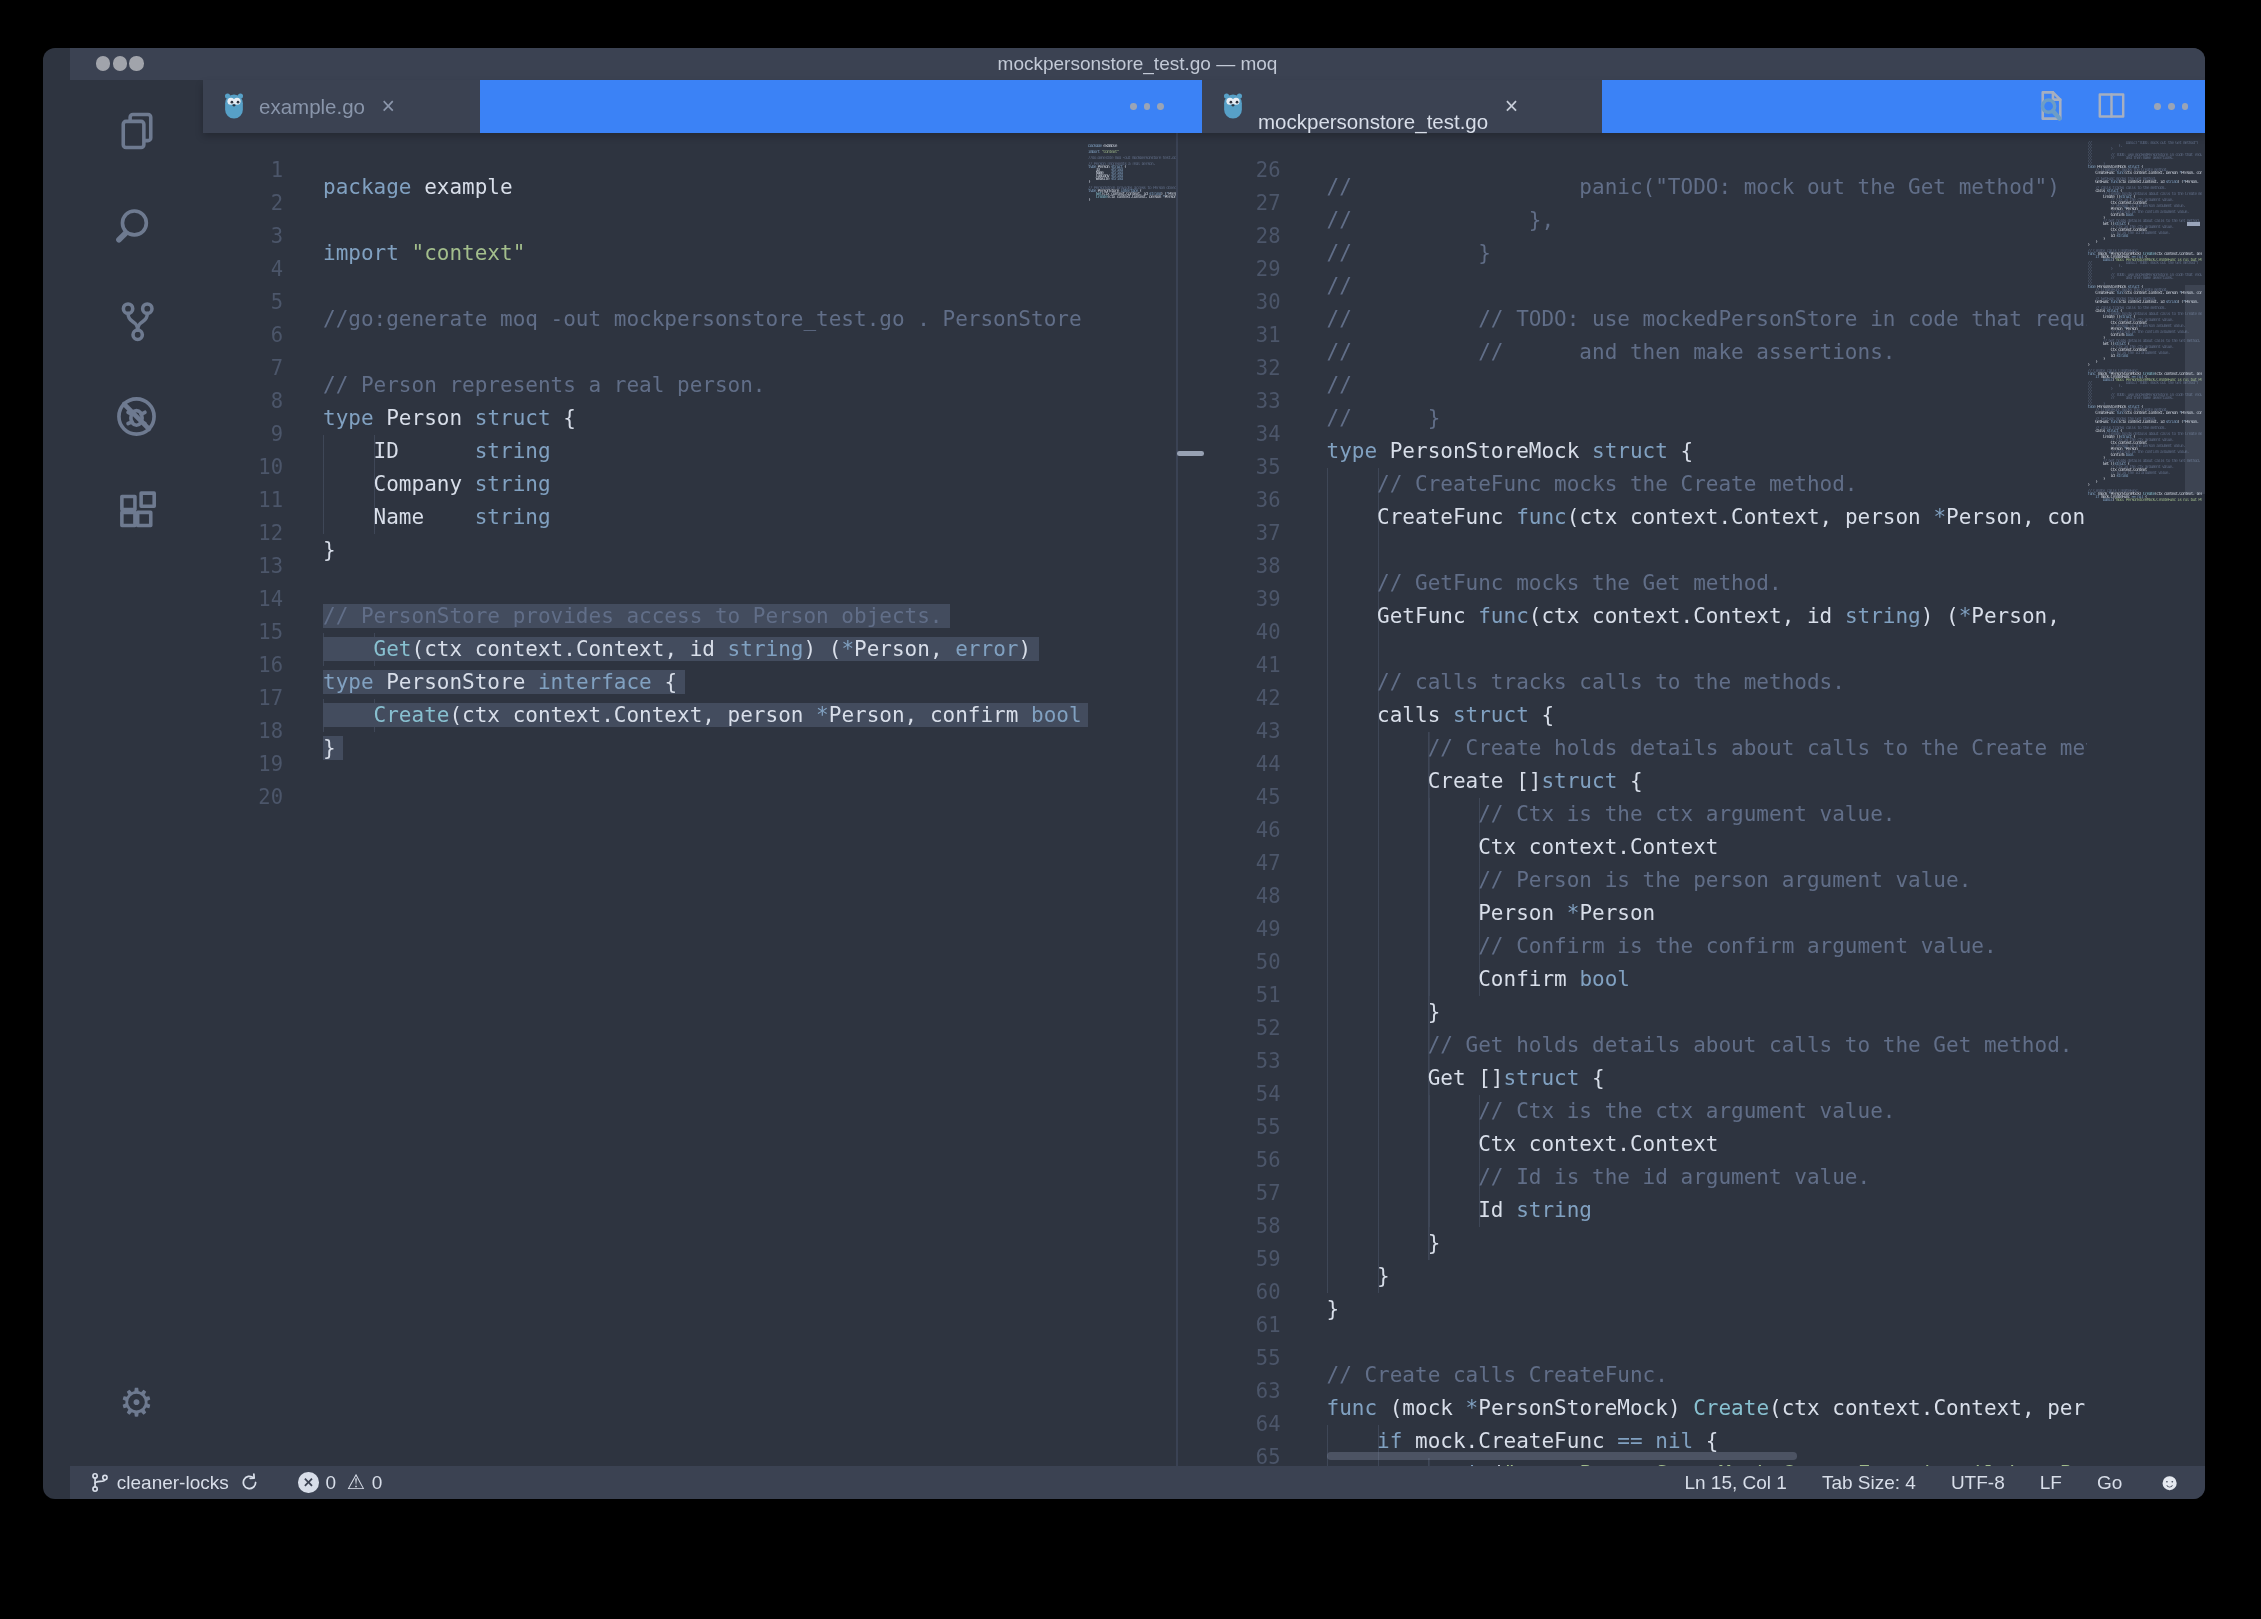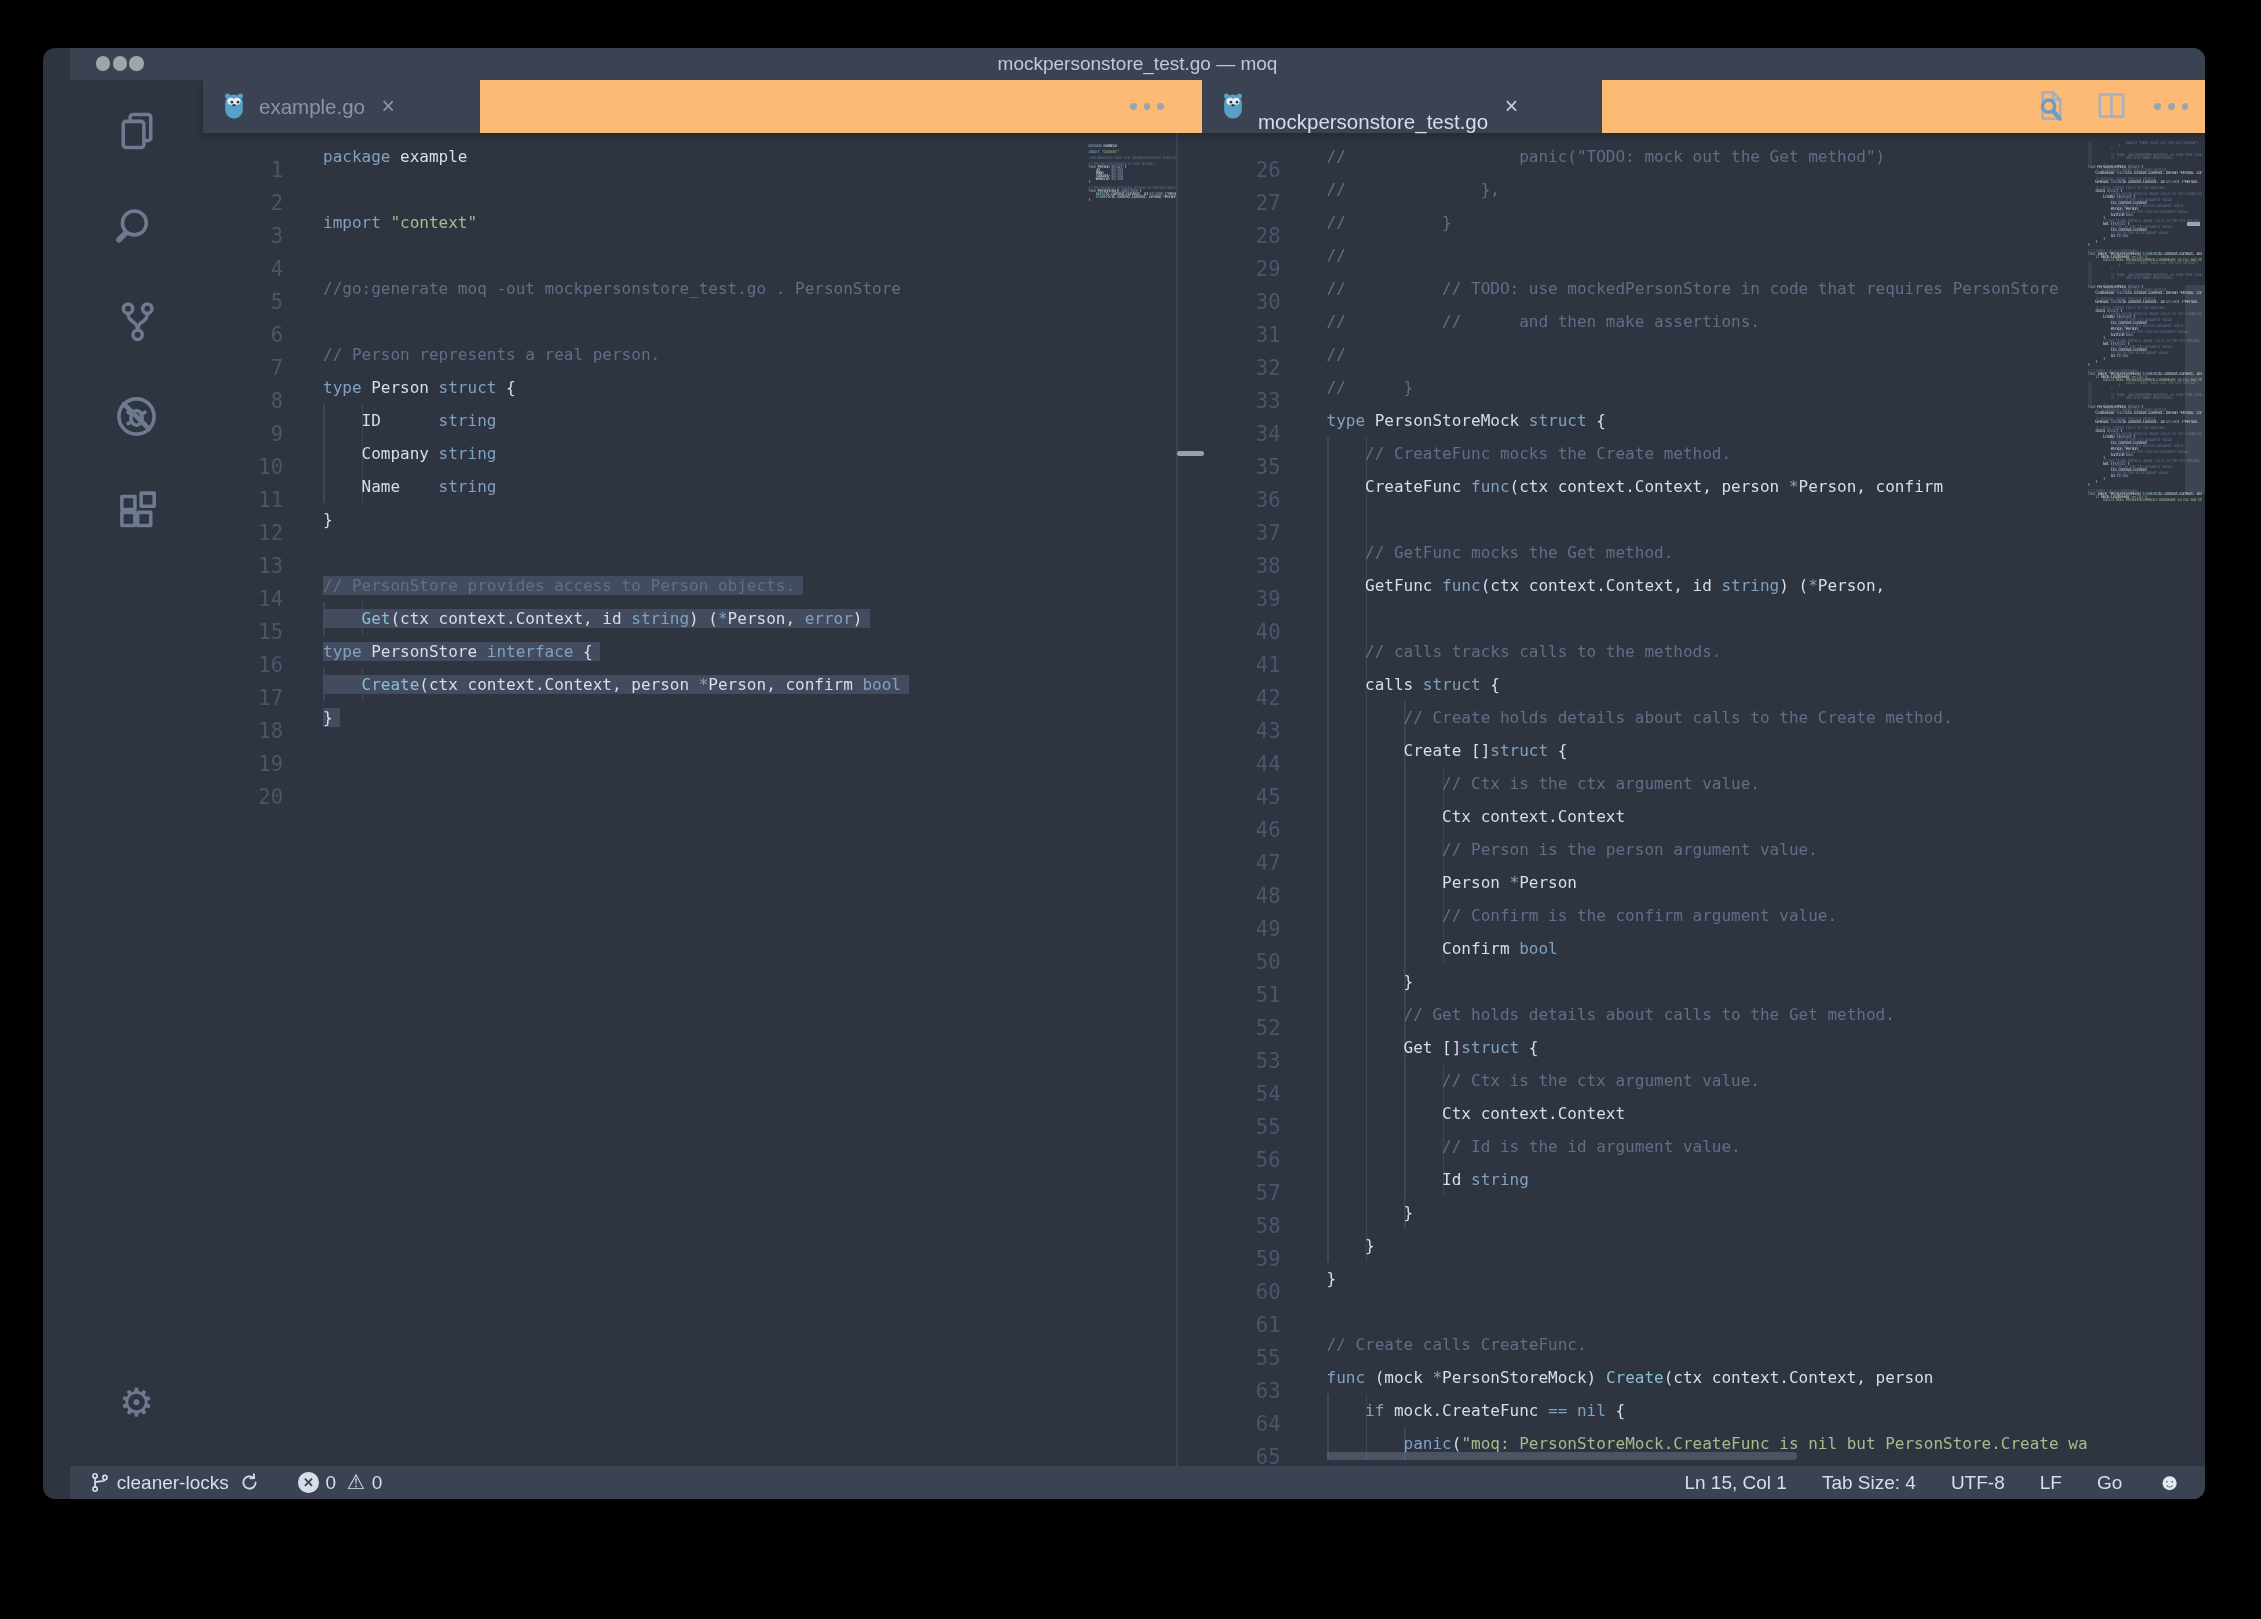--- a/index.html
+++ b/index.html
@@ -21,21 +21,21 @@
   
   .bodyrow{flex:1;display:flex;min-height:0;}
   .activitybar{width:133px;flex:none;display:flex;flex-direction:column;align-items:center;
     padding-top:26px;gap:45px;position:relative;background:#2e3440;}
   .ab-icon{width:50px;height:50px;display:flex;align-items:center;justify-content:center;}
   .ab-icon svg{stroke:#6e7a90;fill:none;stroke-width:2.6;stroke-linecap:round;stroke-linejoin:round;}
   .gear{position:absolute;bottom:44px;left:0;right:0;text-align:center;
     font-size:39px;color:#6e7a90;line-height:1;}
   
   .editor-region{flex:1;display:flex;flex-direction:column;min-width:0;}
-  .tabsrow{height:53px;flex:none;background:#fdba74;display:flex;position:relative;z-index:4;
+  .tabsrow{height:53px;flex:none;background:#3b82f6;display:flex;position:relative;z-index:4;
     box-shadow:0 3.8px 7.6px rgba(0,0,0,.22);}
   .grouphead{position:relative;display:flex;}
   .grouphead.g0{width:973px;flex:none;}
   .grouphead.g1{flex:1;}
   .tab{height:53px;display:flex;align-items:center;gap:12px;padding:0 18px;background:#3b4252;}
   .tab .lbl{font-size:20.5px;}
   .tab.inactive .lbl{color:#8995aa;}
   .tab.active .lbl{color:#d8dee9;margin-top:31px;}
   .tab .close{font-size:23px;color:#8b96ab;margin-left:4.5px;line-height:1;}
   .tab.active .close{color:#c7cdd9;}
@@ -50,22 +50,22 @@
   .editors{flex:1;display:flex;min-height:0;position:relative;}
   .editor{position:relative;overflow:hidden;}
   .editor.e0{width:973px;flex:none;}
   .vdivider{width:1.5px;flex:none;background:#3a4254;}
   .editor.e1{flex:1;}
   .gutter{position:absolute;top:20.5px;font-family:"DejaVu Sans Mono",monospace;
     font-size:20.5px;color:#4c566a;text-align:right;}
   .e0 .gutter{left:0;width:80px;}
   .e1 .gutter{left:0;width:103px;}
   .gutter .num{height:33px;line-height:33px;}
-  .codearea{position:absolute;top:7px;font-family:"DejaVu Sans Mono",monospace;
-    font-size:16px;overflow:hidden;}
+  .codearea{position:absolute;top:38px;font-family:"DejaVu Sans Mono",monospace;
+    font-size:21px;overflow:hidden;}
   .e0 .codearea{left:120px;right:88px;}
   .e1 .codearea{left:149px;right:118px;}
   .cl{height:33px;line-height:33px;white-space:pre;position:relative;}
   .cl.gd{
     background-image:repeating-linear-gradient(90deg,
       rgba(76,86,106,.55) 0px, rgba(76,86,106,.55) 1.5px,
       transparent 1.5px, transparent 4ch);
     background-size:calc(var(--g) * 4ch + 1.5px) 100%;
     background-repeat:no-repeat;
   }

